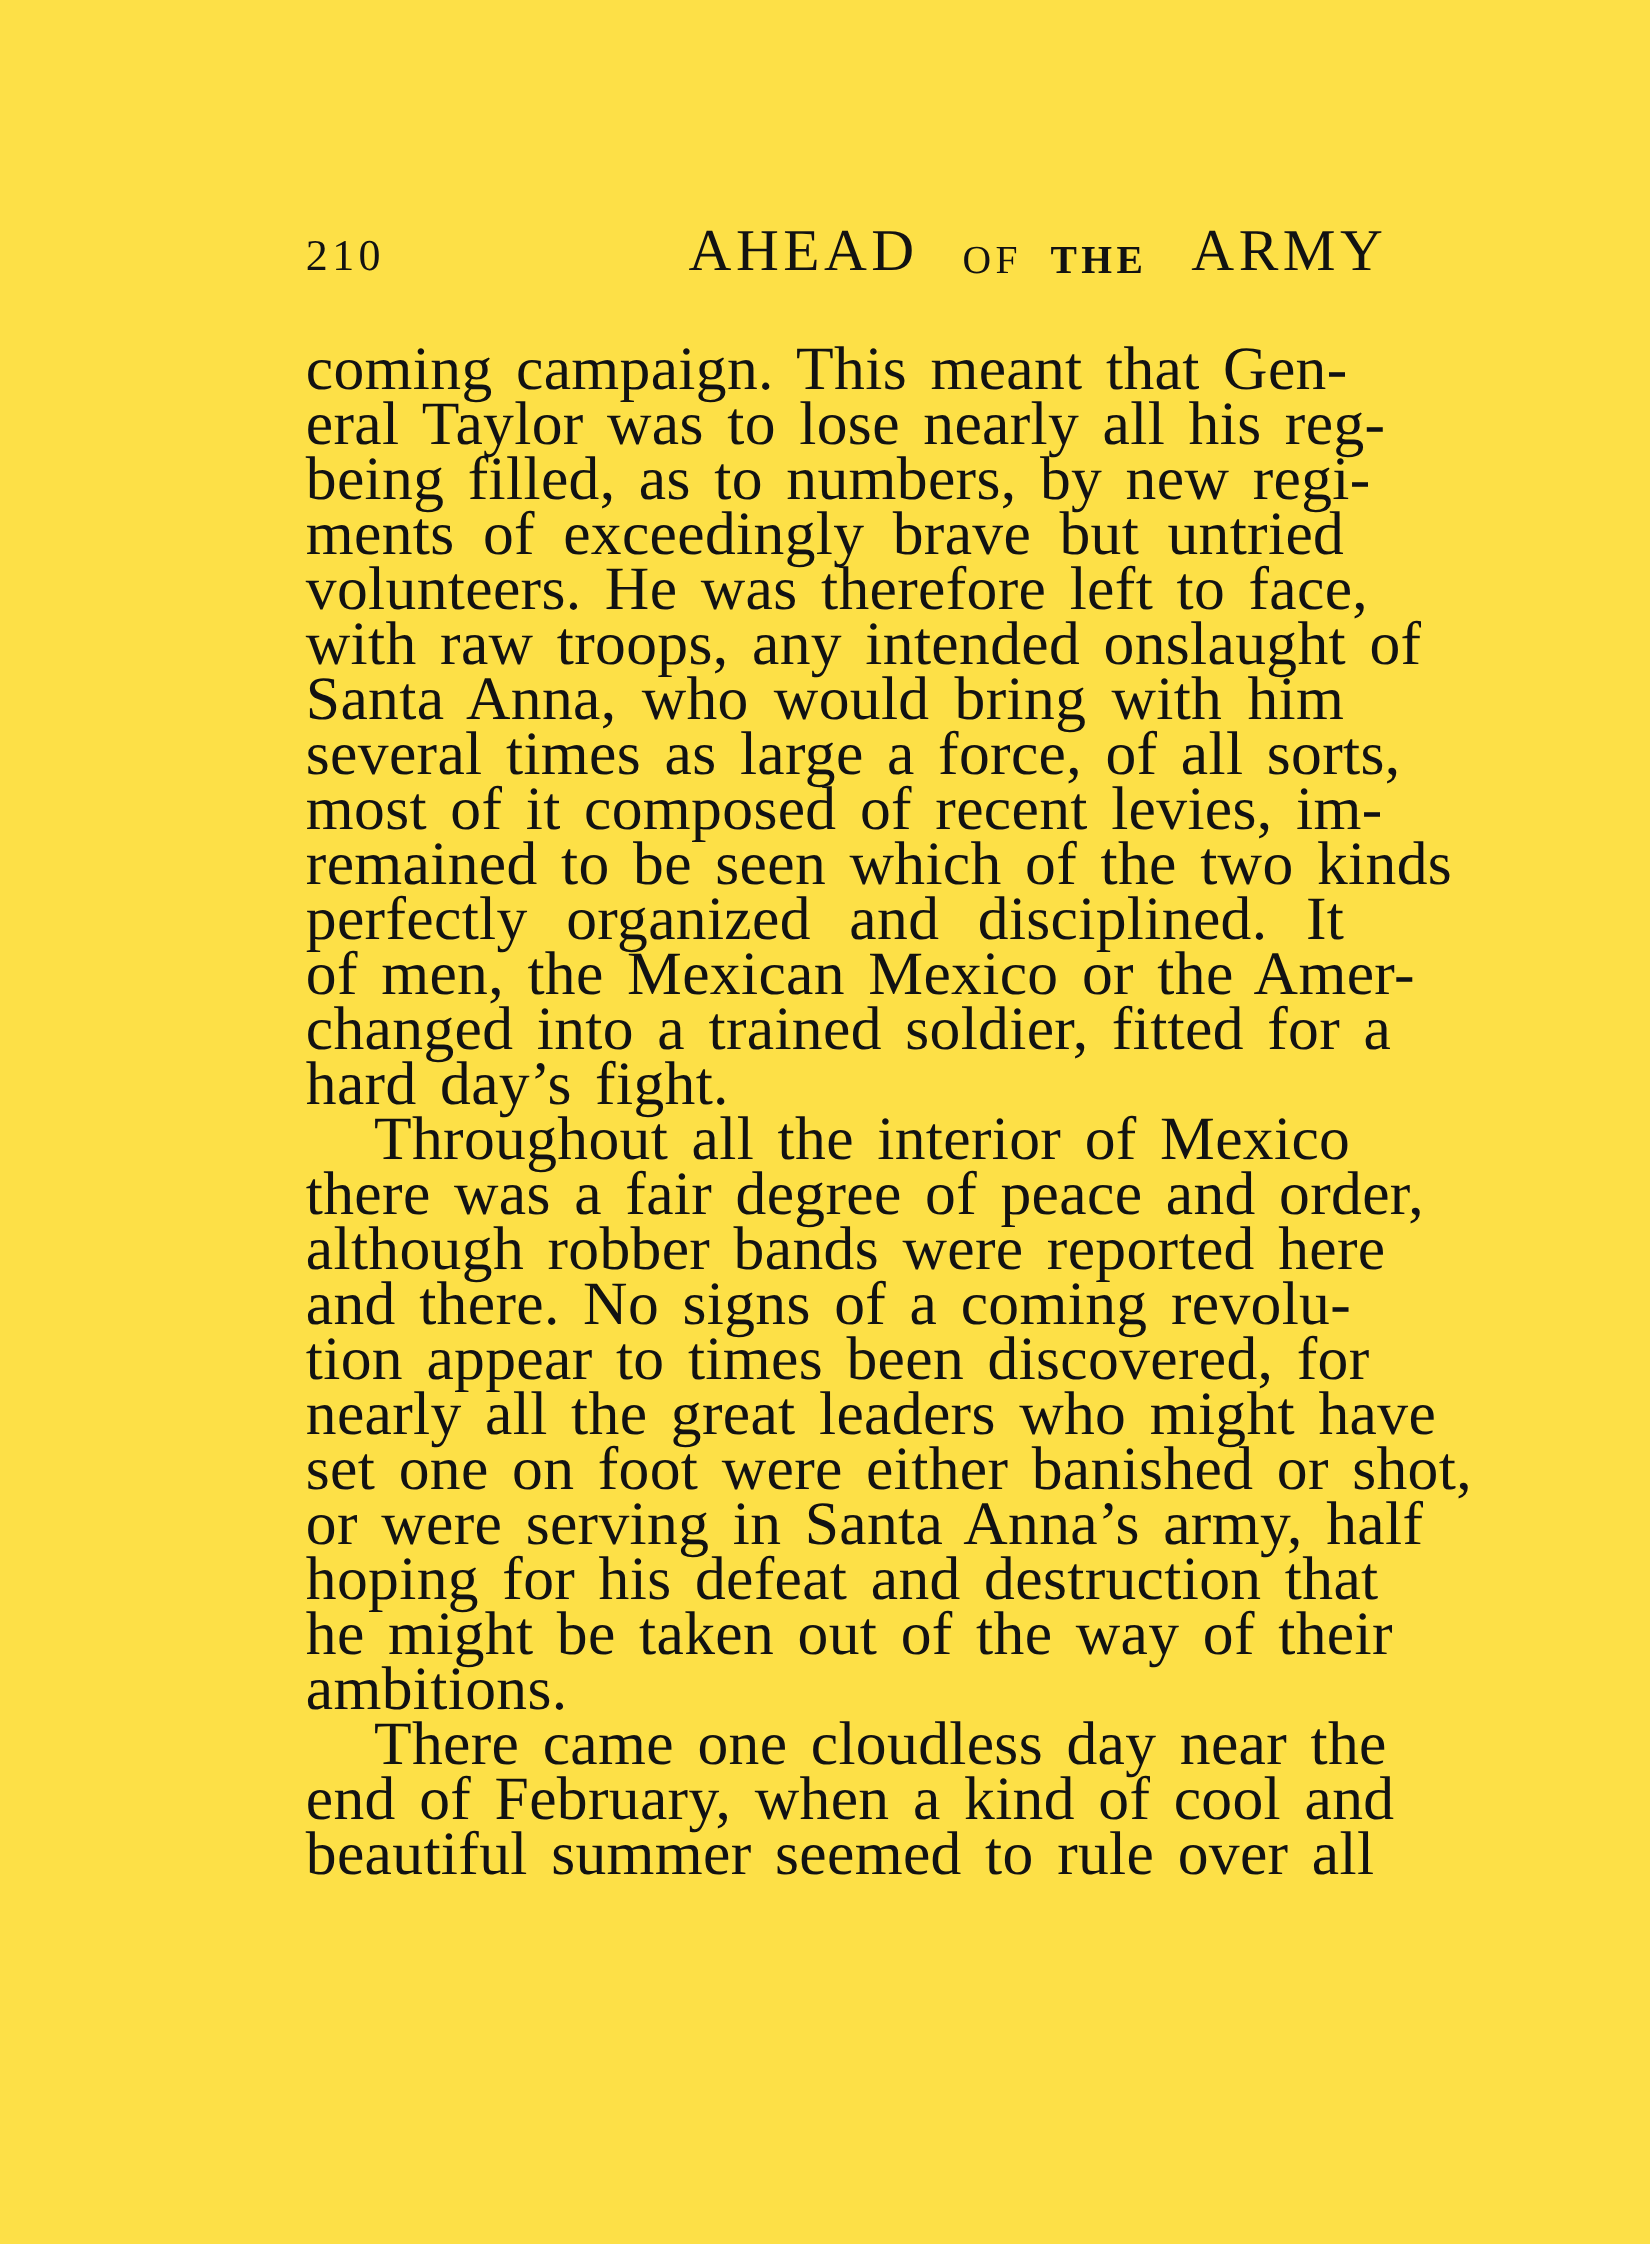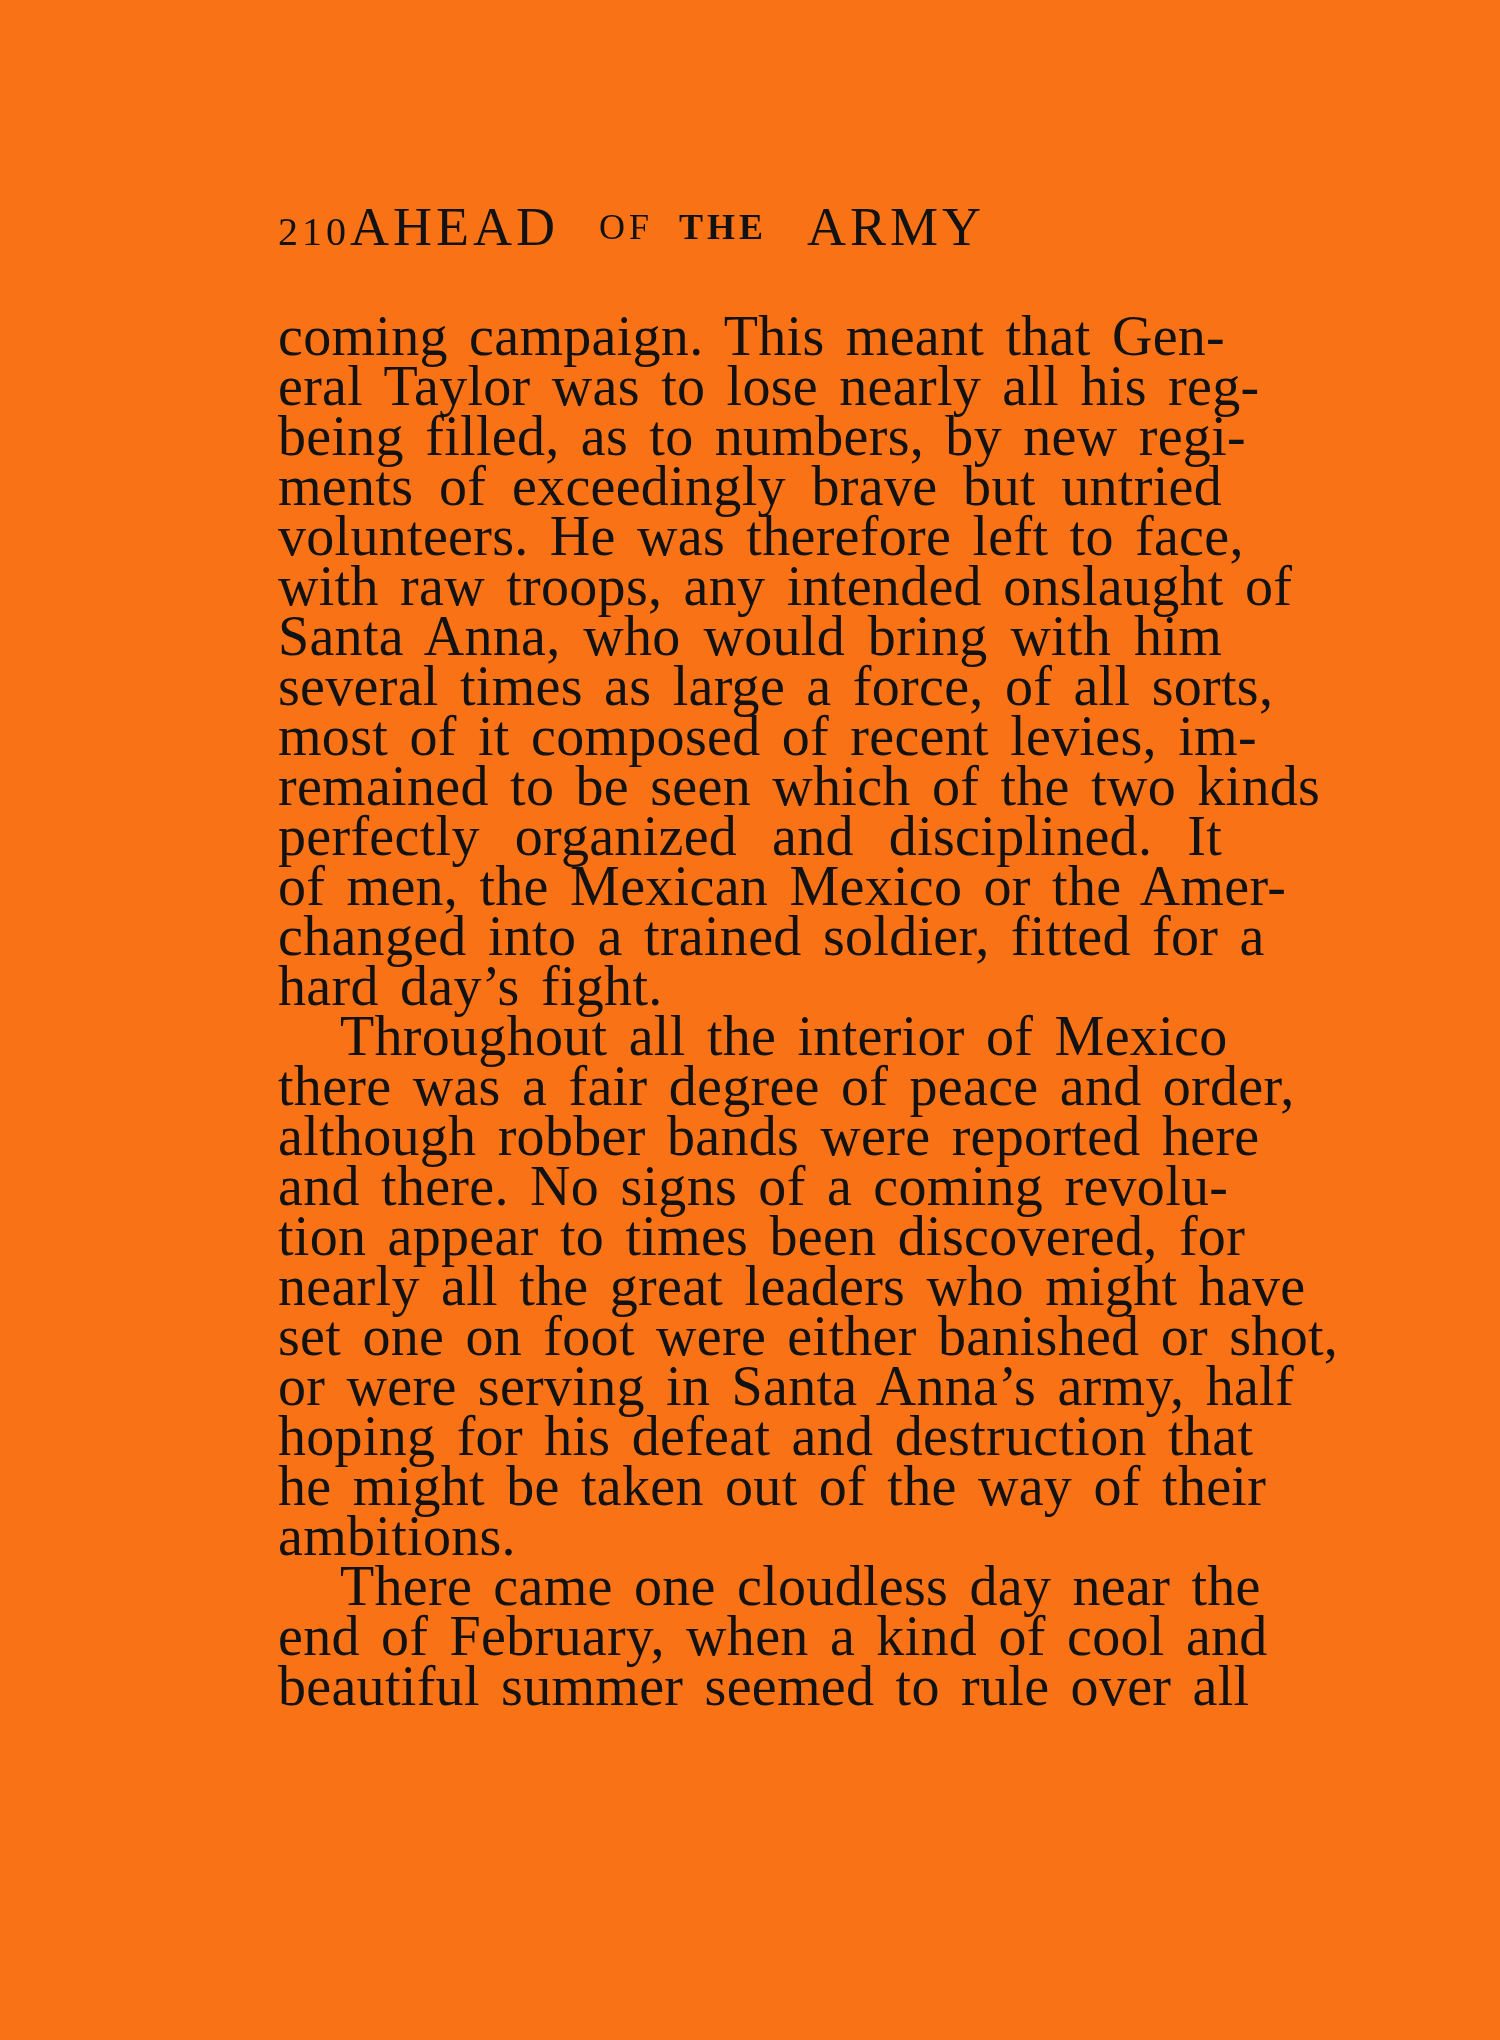--- a/index.html
+++ b/index.html
@@ -11,40 +11,41 @@
     height: 2040px;
     position: relative;
     background: #ffffff;
     font-family: "Liberation Serif", "DejaVu Serif", serif;
     color: #121212;
     overflow: hidden;
   }
   .scan-page {
     position: absolute;
     inset: 0;
-    background: #f97316;
+    background: #fde047;
   }
   
   .running-header {
     position: absolute;
     top: 200px;
     left: 278px;
     width: 944px;
     height: 56px;
     display: flex;
     align-items: baseline;
   }
   .page-number {
     font-size: 40px;
     letter-spacing: 4px;
     line-height: 1;
   }
   .header-title {
     display: flex;
-    align-items: center;
+    align-items: flex-end;
+    margin-left: 276px;
     line-height: 1;
     white-space: nowrap;
   }
   .title-big {
     font-size: 54px;
     letter-spacing: 4px;
   }
   .title-small {
     font-size: 36px;
     letter-spacing: 4px;

